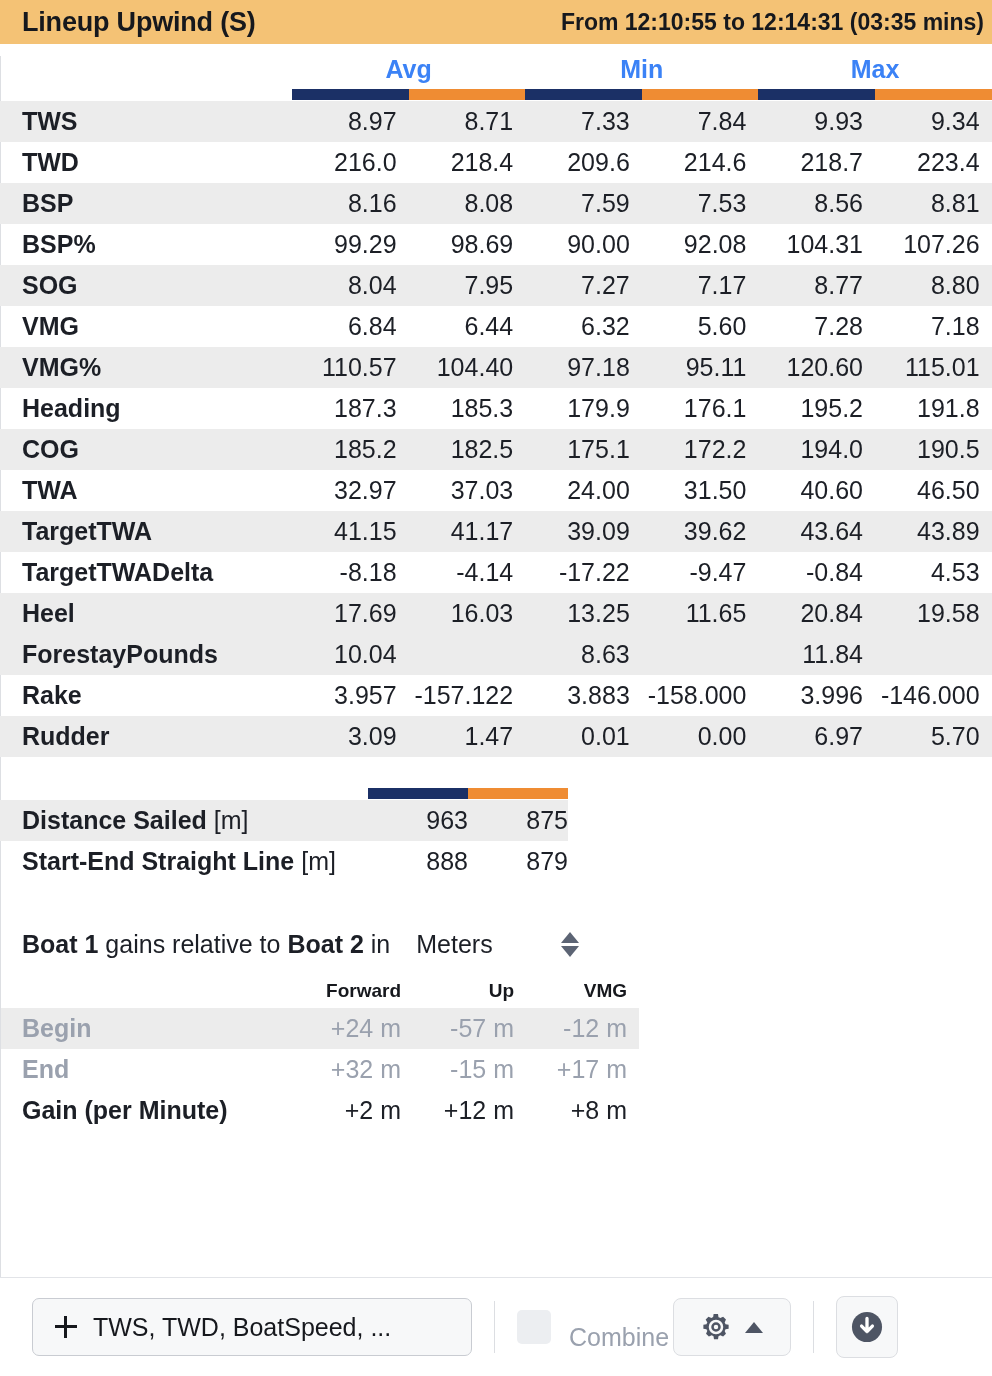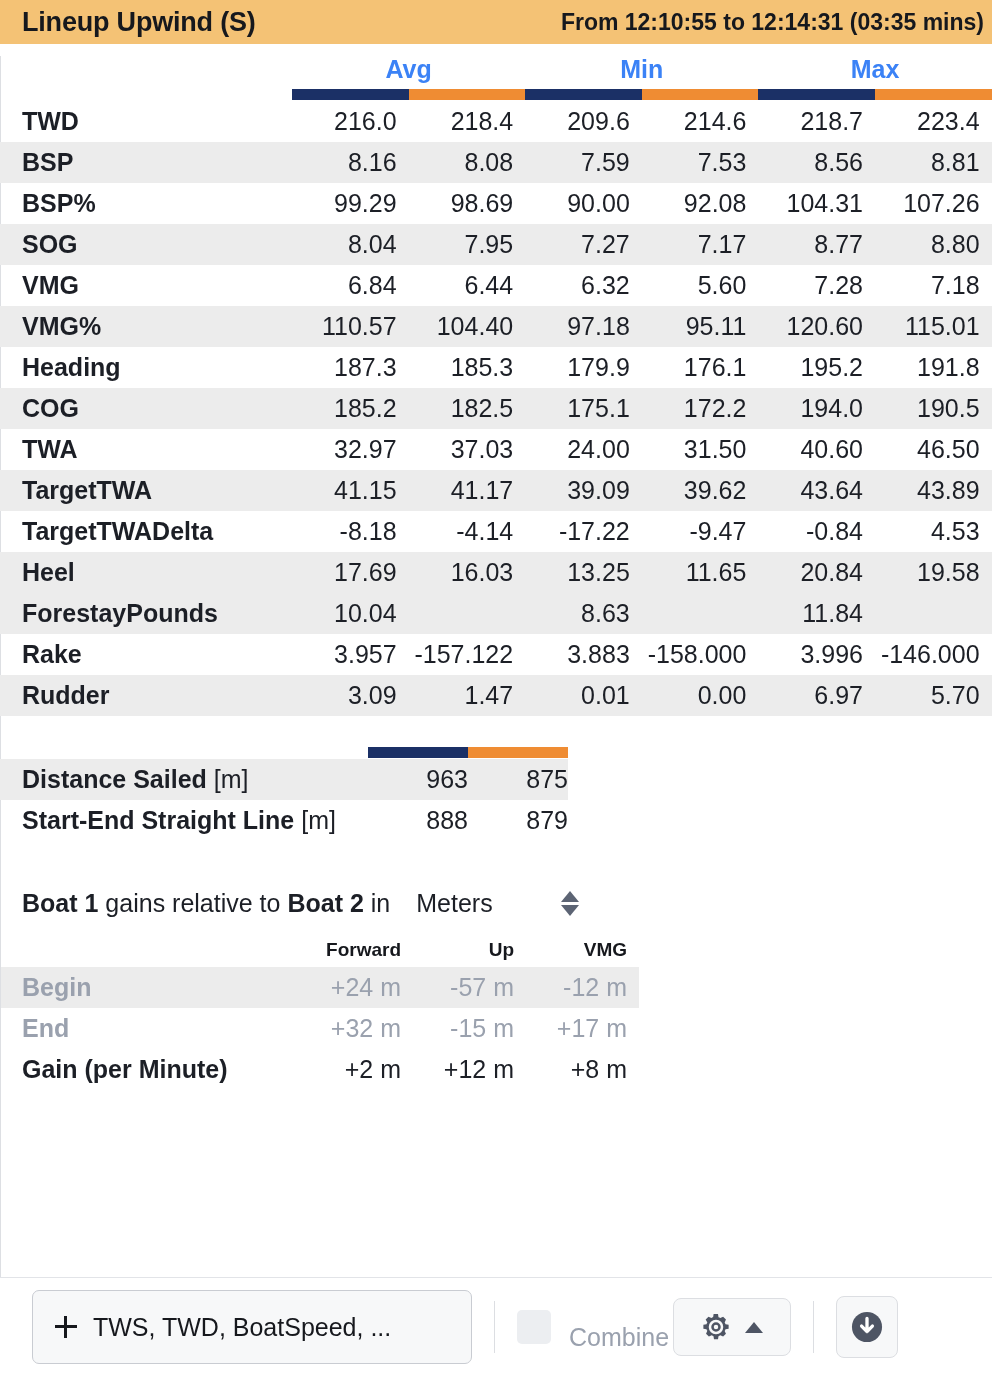--- a/index.html
+++ b/index.html
@@ -196,21 +196,21 @@
     position: absolute;
     left: 0; right: 0;
     top: 1278px;
     height: 98px;
     display: flex;
     align-items: center;
     padding-left: 32px;
     background: #ffffff;
   }
   .add-btn {
-    height: 74px;
+    height: 58px;
     min-width: 440px;
     border: 1px solid #c9ccd2;
     border-radius: 7px;
     background: #f7f8f9;
     display: flex;
     align-items: center;
     gap: 16px;
     padding: 0 22px;
     font-size: 25px;
     color: #16181d;
@@ -328,20 +328,29 @@
           </td>
         <td>
             <span class="barcell bar-navy"></span>
           </td>
         <td>
             <span class="barcell bar-orange"></span>
           </td>
       </tr>
     </thead>
     <tbody id="stats-body">
+        <tr class="data-row stripe">
+          <td class="lbl">TWS</td>
+          <td class="num">8.97</td>
+          <td class="num">8.71</td>
+          <td class="num">7.33</td>
+          <td class="num">7.84</td>
+          <td class="num">9.93</td>
+          <td class="num">9.34</td>
+        </tr>
         <tr class="data-row">
           <td class="lbl">TWD</td>
           <td class="num">216.0</td>
           <td class="num">218.4</td>
           <td class="num">209.6</td>
           <td class="num">214.6</td>
           <td class="num">218.7</td>
           <td class="num">223.4</td>
         </tr>
         <tr class="data-row stripe">

